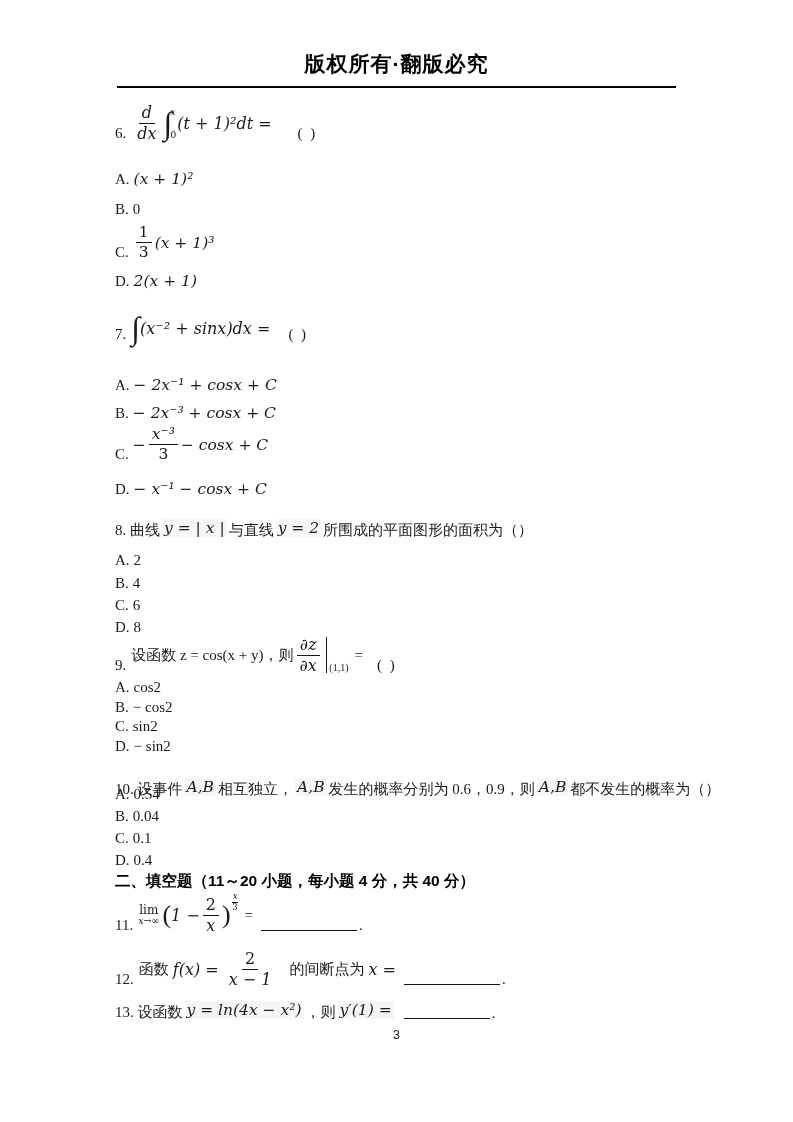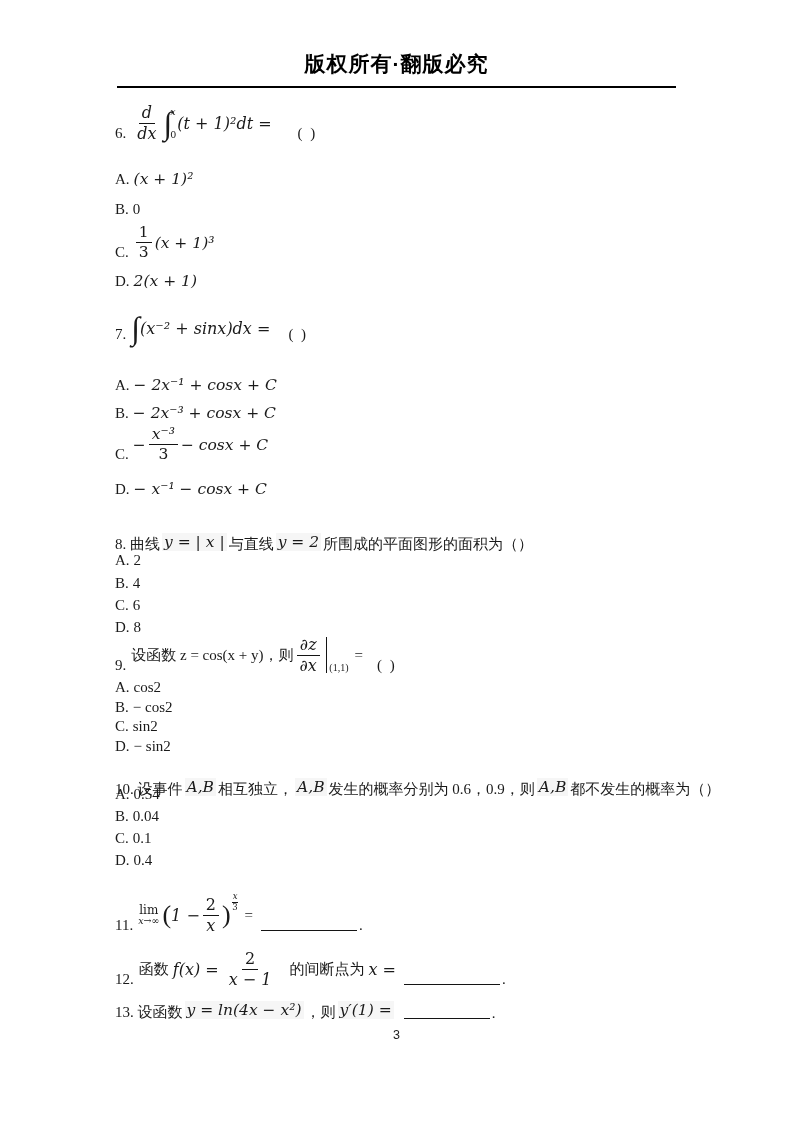--- a/index.html
+++ b/index.html
@@ -159,21 +159,21 @@
       <span class="fn">x⁻³</span>
       <span class="fd up">3</span>
     </span>
     <span class="optmath">− cosx + C</span>
   </div>
   <div class="abs opt" style="top:480px">
     <span class="ol">D.</span>
     <span class="optmath">− x⁻¹ − cosx + C</span>
   </div>
 
-  <div class="abs row" style="top:535px">
+  <div class="abs row" style="top:521px">
     <span class="cn">8. 曲线</span>
     <span class="fml">y = | x |</span>
     <span class="cn">与直线</span>
     <span class="fml">y = 2</span>
     <span class="cn">所围成的平面图形的面积为（）</span>
   </div>
   <div class="abs opt" style="top:552px">
     <span class="ol">A.</span>
     <span class="optplain">2</span>
   </div>
@@ -240,20 +240,21 @@
   </div>
   <div class="abs opt" style="top:830px">
     <span class="ol">C.</span>
     <span class="optplain">0.1</span>
   </div>
   <div class="abs opt" style="top:852px">
     <span class="ol">D.</span>
     <span class="optplain">0.4</span>
   </div>
 
+  <div class="abs sec-title" style="top:871px">二、填空题（11～20 小题，每小题 4 分，共 40 分）</div>
 
   <div class="abs row" style="top:896px">
     <span class="qnum">11.</span>
     <span class="limstk math">
       <span class="lt">lim</span>
       <span class="lb">x→∞</span>
     </span>
     <span class="bigp">(</span>
     <span class="math">1 −</span>
     <span class="frac math">

